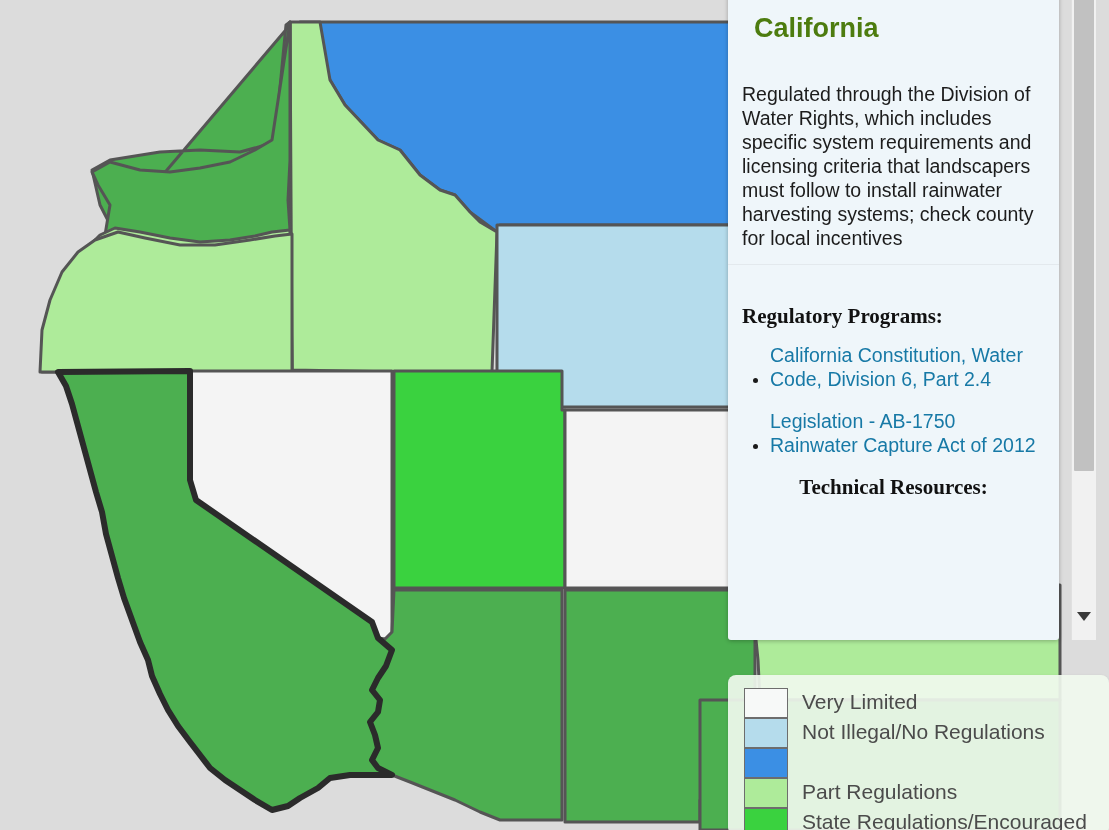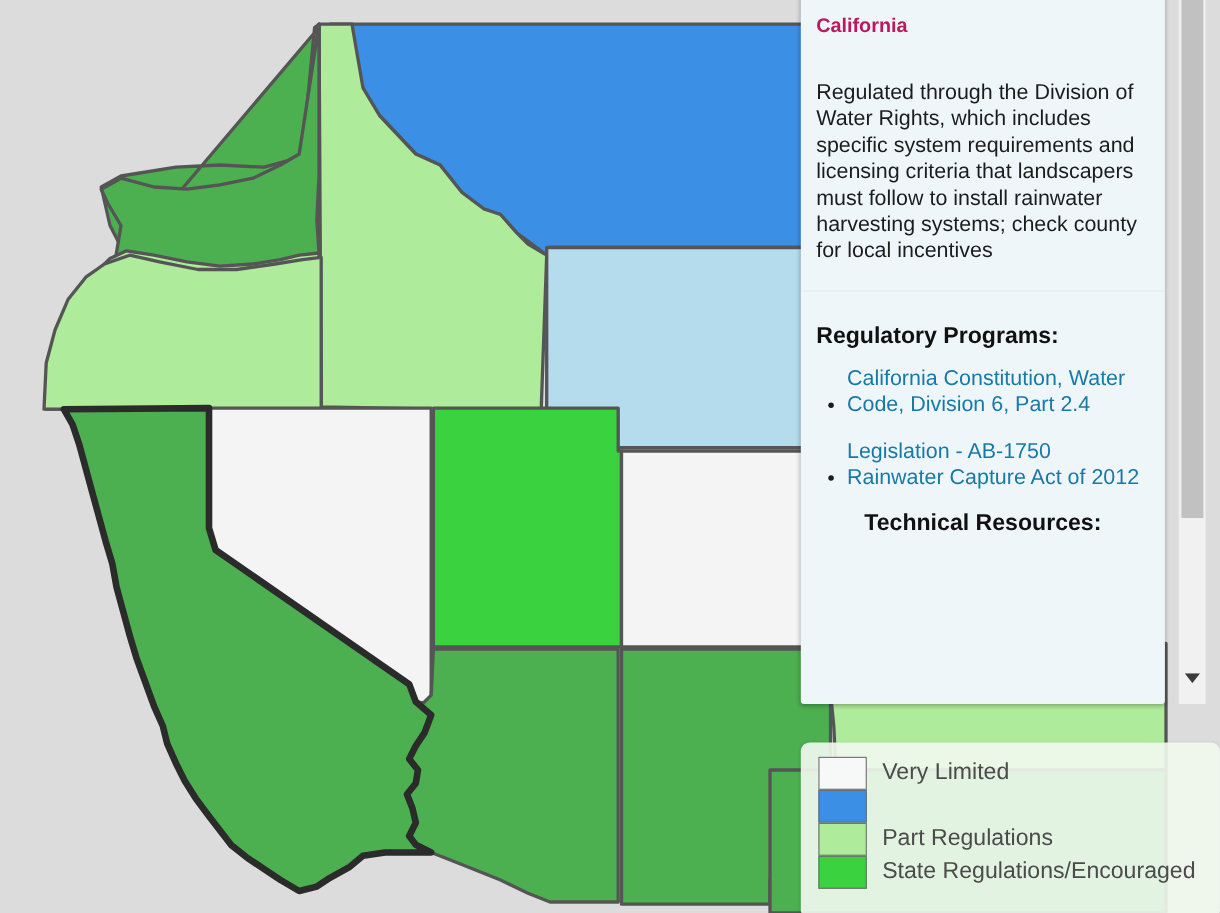--- a/index.html
+++ b/index.html
@@ -20,29 +20,30 @@
     background:#eff6fa;
     border-radius:3px;
     box-shadow:0 1px 4px rgba(0,0,0,.28);
     overflow:hidden;
   }
   #panel-body{
     position:absolute;left:0;top:42px;right:0;bottom:0;
     padding:0 14px 0 14px;box-sizing:border-box;
   }
   #state-name{
-    font-size:18px;font-weight:bold;color:#be185d;
-    margin:18px 0 0 0;line-height:1.1;
+    font-size:27px;font-weight:bold;color:#4d7c0f;
+    margin:18px 0 0 12px;line-height:1.1;
   }
   #state-desc{
     margin:38px 0 0 0;font-size:19.5px;line-height:24px;color:#1c1c1c;
   }
   .sec-head{
     font-size:21px;font-weight:bold;color:#111;
     margin:54px 0 0 0;
+    font-family:Liberation Serif, serif;
   }
   ul.link-list{
     margin:14px 0 0 0;padding:0 0 0 28px;list-style:disc;
   }
   ul.link-list li{margin:0 0 18px 0;}
   ul.link-list li::marker{color:#1a1a1a;font-size:17px;}
   ul.link-list a{
     color:#1779a6;text-decoration:none;font-size:19.5px;line-height:24px;
     display:inline-block;cursor:pointer;
   }
@@ -192,20 +193,24 @@
       </svg>
     </div>
   </div>
 
   <div id="legend">
     <div class="legend-row">
       <span class="legend-sw" style="background: rgb(247, 249, 248);"></span>
       <span class="legend-lbl">Very Limited</span>
     </div>
     <div class="legend-row">
+      <span class="legend-sw" style="background: rgb(181, 220, 236);"></span>
+      <span class="legend-lbl">Not Illegal/No Regulations</span>
+    </div>
+    <div class="legend-row">
       <span class="legend-sw" style="background: rgb(59, 143, 228);"></span>
     </div>
     <div class="legend-row">
       <span class="legend-sw" style="background: rgb(174, 235, 154);"></span>
       <span class="legend-lbl">Part Regulations</span>
     </div>
     <div class="legend-row">
       <span class="legend-sw" style="background: rgb(58, 210, 63);"></span>
       <span class="legend-lbl">State Regulations/Encouraged</span>
     </div>

